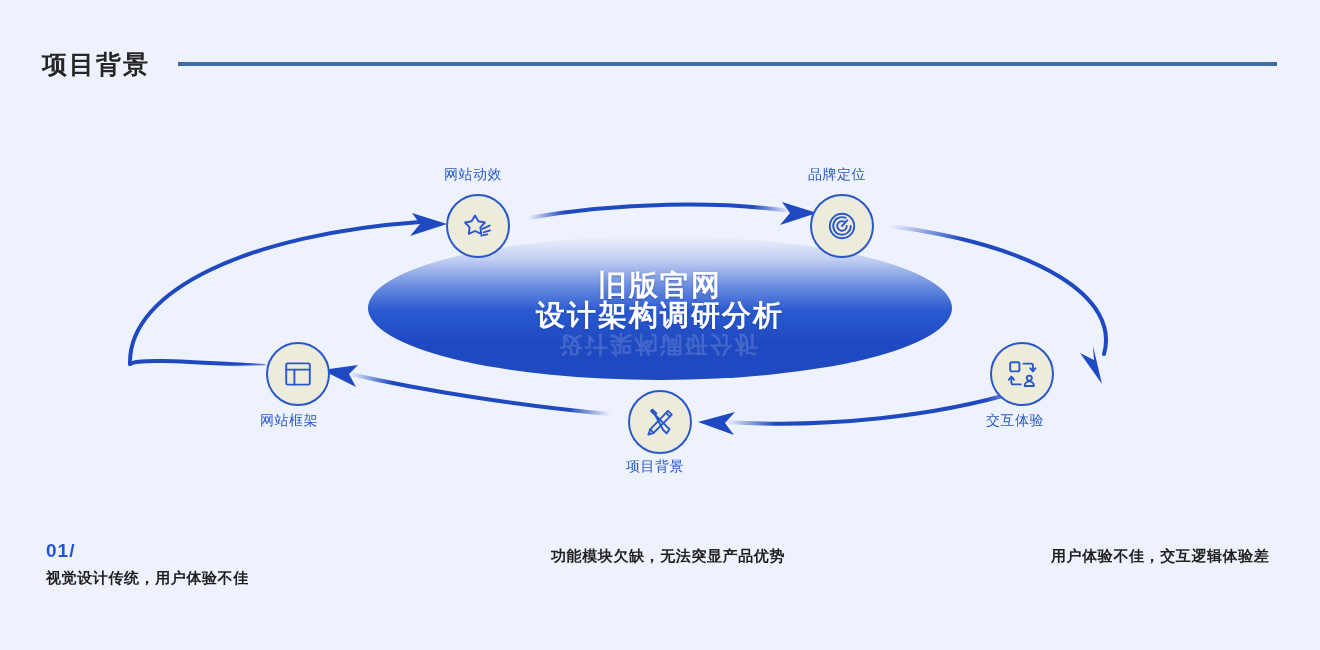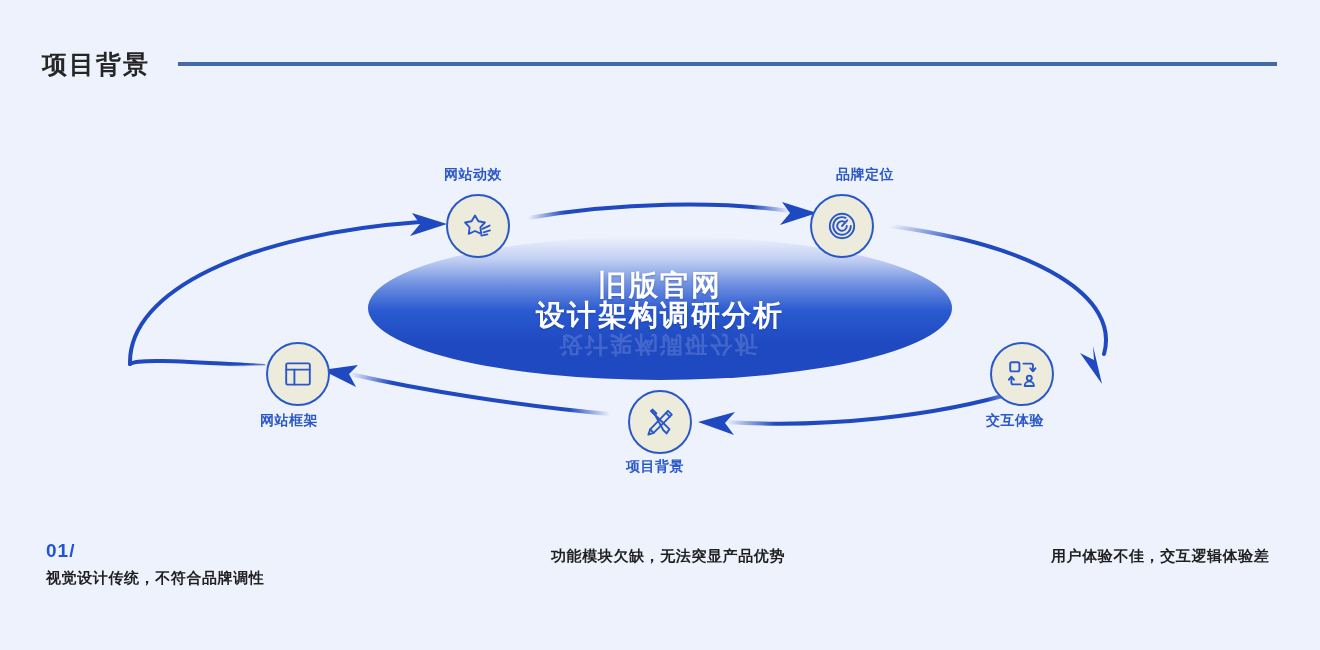--- a/index.html
+++ b/index.html
@@ -68,21 +68,21 @@
     display: flex;
     align-items: center;
     justify-content: center;
     z-index: 5;
   }
   .node svg { display: block; }
 
   .node-label {
     position: absolute;
     font-size: 14px;
-    font-weight: 700;
+    font-weight: 400;
     color: #2a58c8;
     white-space: nowrap;
     letter-spacing: .5px;
     z-index: 6;
   }
 
   
   #center-text {
     position: absolute;
     left: 370px;
@@ -250,21 +250,21 @@
   <div class="node" style="left:810px; top:76px;">
     <span>
       <svg width="32" height="32" viewBox="0 0 32 32" fill="none" stroke="#2a58c8" stroke-width="1.9" stroke-linecap="round" stroke-linejoin="round">
         <circle cx="16" cy="16" r="12.2"></circle>
         <path d="M24.8 16 A8.8 8.8 0 1 1 19.6 7.9"></path>
         <path d="M20.8 16 A4.8 4.8 0 1 1 18 11.6"></path>
         <path d="M16 16 L21.3 10.3"></path>
       </svg>
     </span>
   </div>
-  <div class="node-label" style="left:836px; top:48px;">品牌定位</div>
+  <div class="node-label" style="left:808px; top:48px;">品牌定位</div>
 
   <div class="node" style="left:990px; top:224px;">
     <span>
       <svg width="32" height="32" viewBox="0 0 32 32" fill="none" stroke="#2a58c8" stroke-width="1.9" stroke-linecap="round" stroke-linejoin="round">
         <rect x="4.2" y="4.2" width="9.2" height="9.2" rx="1.6"></rect>
         <path d="M17.4 5.6 H25.3 A1.6 1.6 0 0 1 26.9 7.2 V12.4"></path>
         <path d="M24.3 10.3 L26.9 13.3 L29.4 10.3"></path>
         <path d="M14.8 26.4 H7 A1.6 1.6 0 0 1 5.4 24.8 V19.6"></path>
         <path d="M8 21.7 L5.4 18.7 L2.9 21.7"></path>
         <circle cx="23.3" cy="20.1" r="2.5"></circle>
@@ -297,21 +297,21 @@
     </span>
   </div>
   <div class="node-label" style="left:260px; top:294px;">网站框架</div>
 
 </div>
 
 <div id="footer">
 
   <div class="point" id="point-0">
     <div class="point-num">01/</div>
-    <div class="point-text">视觉设计传统，不符合品牌调性</div>
+    <div class="point-text">视觉设计传统，用户体验不佳</div>
   </div>
 
   <div class="point" id="point-1">
     <div class="point-text">功能模块欠缺，无法突显产品优势</div>
   </div>
 
   <div class="point" id="point-2">
     <div class="point-text">用户体验不佳，交互逻辑体验差</div>
   </div>
 

